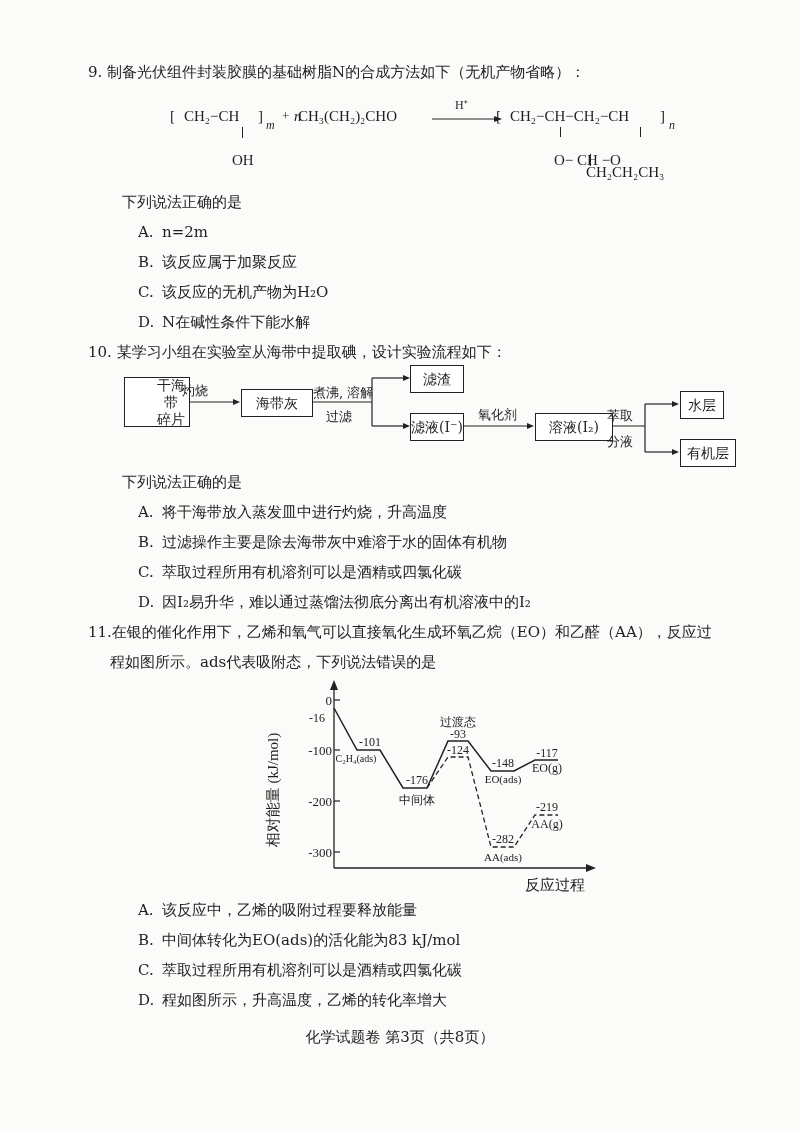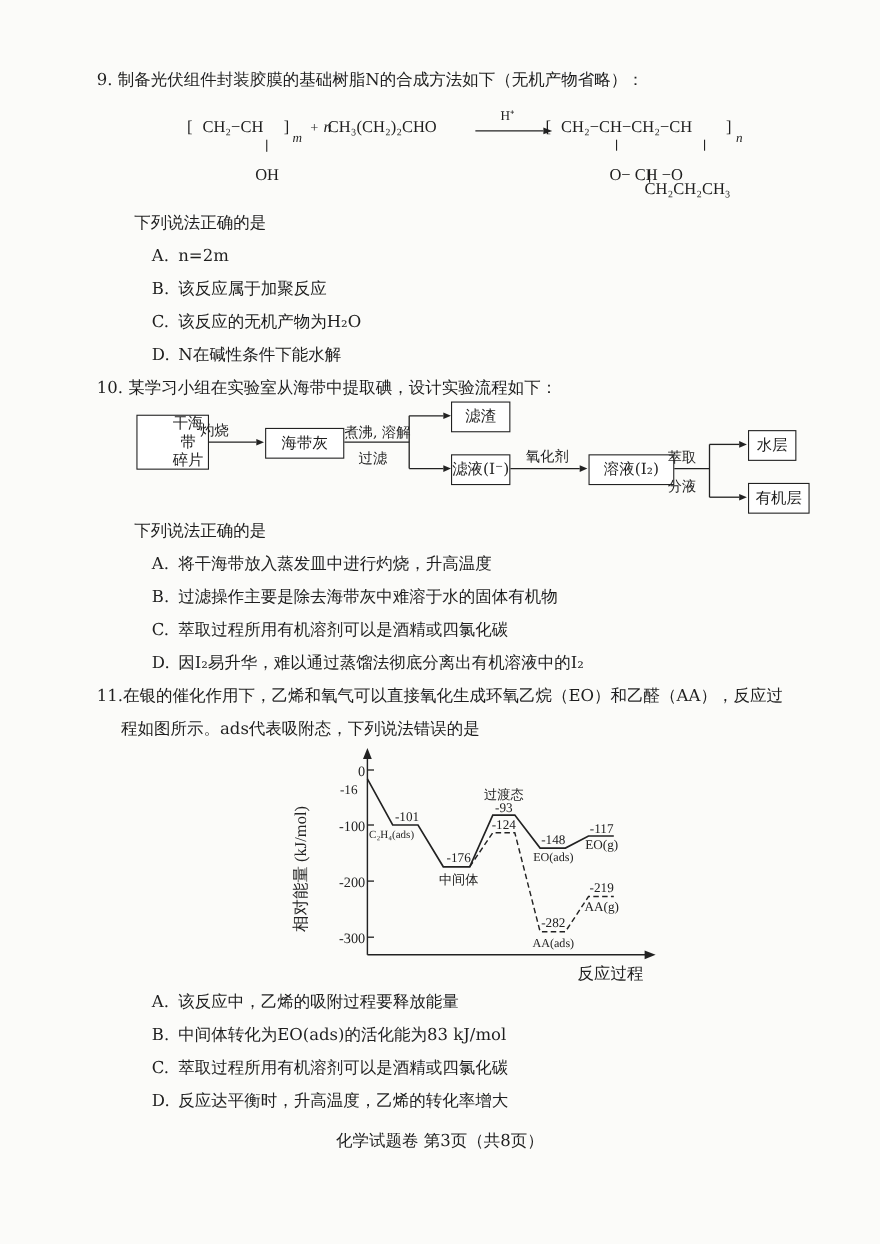--- a/index.html
+++ b/index.html
@@ -167,15 +167,15 @@
       <text x="287" y="131">-219</text>
       <text x="287" y="148" font-size="12">AA(g)</text>
     </g>
     <text x="295" y="210" font-size="15" text-anchor="middle" font-family="DejaVu Serif, serif">反应过程</text>
   </svg>
 </div>
 
 <div class="abs t opt" style="top:900px;"><span class="lbl">A.</span><span>该反应中，乙烯的吸附过程要释放能量</span></div>
 <div class="abs t opt" style="top:930px;"><span class="lbl">B.</span><span>中间体转化为EO(ads)的活化能为83 kJ/mol</span></div>
 <div class="abs t opt" style="top:960px;"><span class="lbl">C.</span><span>萃取过程所用有机溶剂可以是酒精或四氯化碳</span></div>
-<div class="abs t opt" style="top:990px;"><span class="lbl">D.</span><span>反应达平衡时，升高温度，乙烯的转化率增大</span></div>
+<div class="abs t opt" style="top:990px;"><span class="lbl">D.</span><span>程如图所示，升高温度，乙烯的转化率增大</span></div>
 
 <div class="abs footer">化学试题卷 第3页（共8页）</div>
 
 </body></html>

